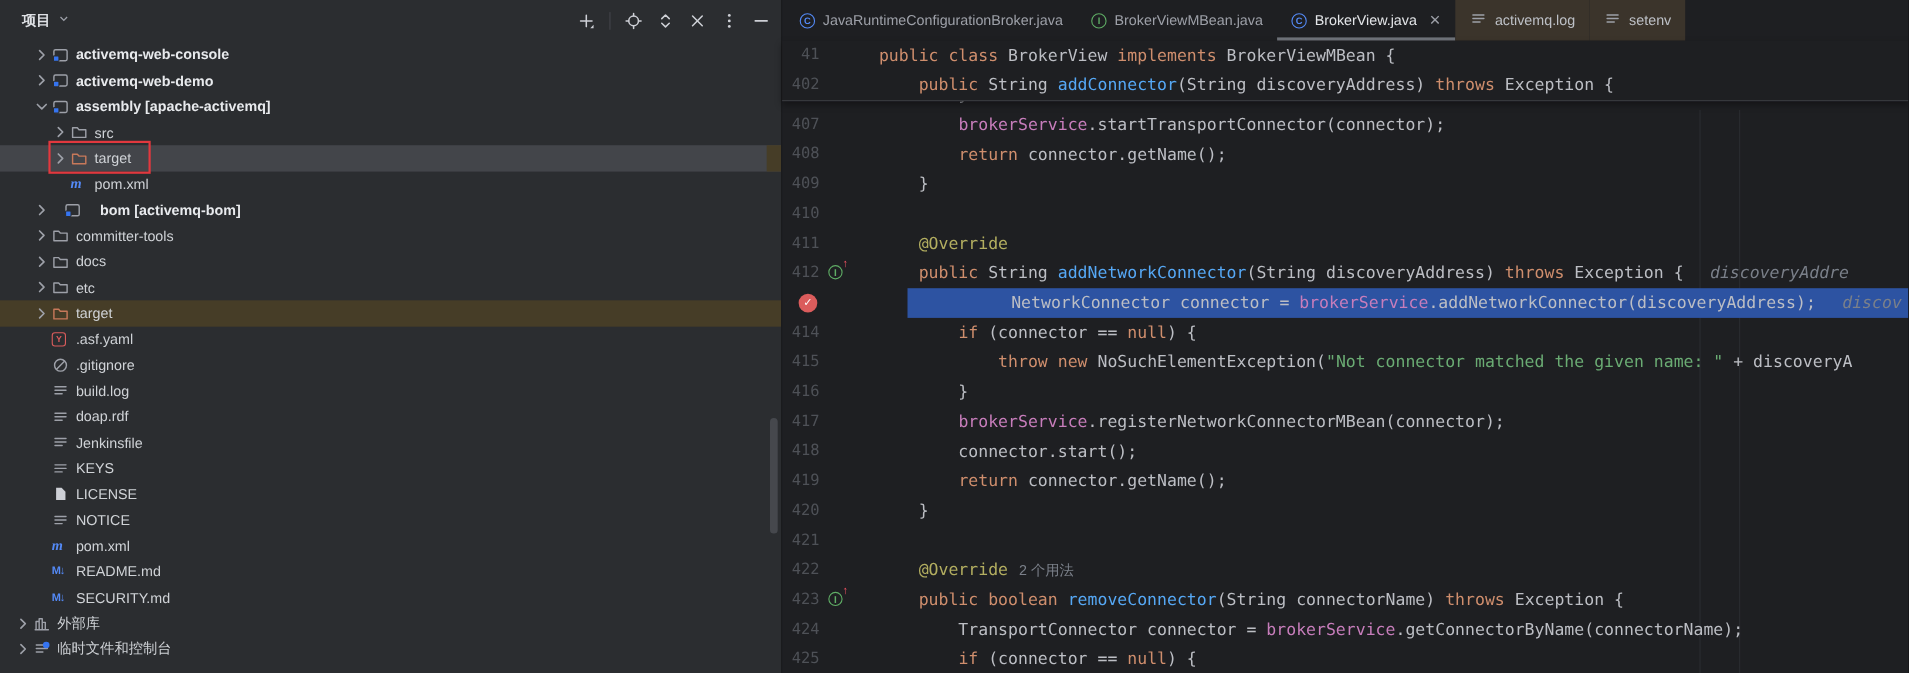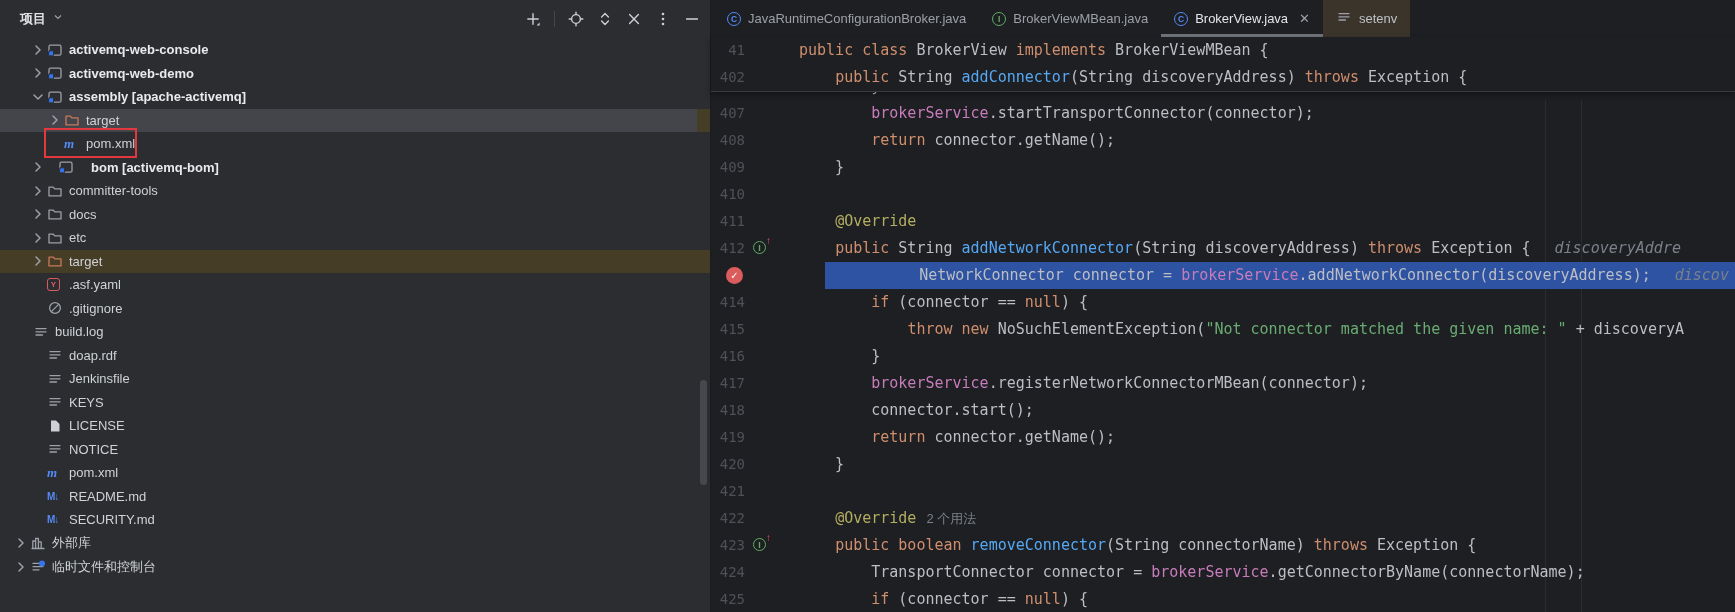--- a/index.html
+++ b/index.html
@@ -167,20 +167,33 @@
             </svg>
           </span>
           <span class="ticon">
             <svg width="16" height="16" viewBox="0 0 16 16" fill="none" stroke="#9DA0A8" stroke-width="1.3" stroke-linecap="round" stroke-linejoin="round">
               <rect x="2" y="3.2" width="12" height="10" rx="1.5"></rect>
               <rect x="1.6" y="8.8" width="5" height="5" rx="0.8" fill="#3574F0" stroke="#2B2D30" stroke-width="1"></rect>
             </svg>
           </span>
           <span class="tlabel">assembly [apache-activemq]</span>
         </div>
+        <div class="trow" style="padding-left: 46px;">
+          <span class="chev">
+            <svg width="16" height="16" viewBox="0 0 16 16" fill="none" stroke="#9DA0A8" stroke-width="1.5" stroke-linecap="round" stroke-linejoin="round">
+              <path d="M6 4l4 4-4 4"></path>
+            </svg>
+          </span>
+          <span class="ticon">
+            <svg width="16" height="16" viewBox="0 0 16 16" fill="none" stroke="#9DA0A8" stroke-width="1.3" stroke-linecap="round" stroke-linejoin="round">
+              <path d="M2 4.2h4.3l1.5 1.7H14v7H2z"></path>
+            </svg>
+          </span>
+          <span class="tlabel">src</span>
+        </div>
         <div class="trow sel" style="padding-left: 46px;">
           <span class="chev">
             <svg width="16" height="16" viewBox="0 0 16 16" fill="none" stroke="#9DA0A8" stroke-width="1.5" stroke-linecap="round" stroke-linejoin="round">
               <path d="M6 4l4 4-4 4"></path>
             </svg>
           </span>
           <span class="ticon">
             <svg width="16" height="16" viewBox="0 0 16 16" fill="none" stroke="var(--exclfolder)" stroke-width="1.3" stroke-linecap="round" stroke-linejoin="round">
               <path d="M2 4.2h4.3l1.5 1.7H14v7H2z"></path>
             </svg>
@@ -270,21 +283,21 @@
         <div class="trow" style="padding-left: 29px;">
           <span class="chev"></span>
           <span class="ticon">
             <svg width="16" height="16" viewBox="0 0 16 16" fill="none" stroke="#9DA0A8" stroke-width="1.3" stroke-linecap="round" stroke-linejoin="round">
               <circle cx="8" cy="8" r="5.4"></circle>
               <path d="M4.4 11.6L11.6 4.4"></path>
             </svg>
           </span>
           <span class="tlabel">.gitignore</span>
         </div>
-        <div class="trow" style="padding-left: 15px;">
+        <div class="trow" style="padding-left: 29px;">
           <span class="chev"></span>
           <span class="ticon">
             <svg width="16" height="16" viewBox="0 0 16 16" fill="none" stroke="#9DA0A8" stroke-width="1.3" stroke-linecap="round" stroke-linejoin="round">
               <path d="M3 4.6h10M3 7.8h10M3 11h6.5"></path>
             </svg>
           </span>
           <span class="tlabel">build.log</span>
         </div>
         <div class="trow" style="padding-left: 29px;">
           <span class="chev"></span>
@@ -396,20 +409,26 @@
         </div>
         <div class="tab active">
           <span class="circ cls">C</span>
           <span>BrokerView.java</span>
           <span class="tclose">✕</span>
         </div>
         <div class="tab warm">
           <span><svg width="16" height="16" viewBox="0 0 16 16" fill="none" stroke="#9DA0A8" stroke-width="1.3" stroke-linecap="round" stroke-linejoin="round">
               <path d="M3 4.6h10M3 7.8h10M3 11h6.5"></path>
             </svg></span>
+          <span>activemq.log</span>
+        </div>
+        <div class="tab warm">
+          <span><svg width="16" height="16" viewBox="0 0 16 16" fill="none" stroke="#9DA0A8" stroke-width="1.3" stroke-linecap="round" stroke-linejoin="round">
+              <path d="M3 4.6h10M3 7.8h10M3 11h6.5"></path>
+            </svg></span>
           <span>setenv</span>
         </div>
       </div>
     <div id="sticky">
         <div class="erow">
           <div class="enum">41</div>
           <div class="eicon"></div>
           <div class="ecode"><span class="kw">public class </span><span class="pl">BrokerView </span><span class="kw">implements </span><span class="pl">BrokerViewMBean {</span></div>
         </div>
         <div class="erow">

